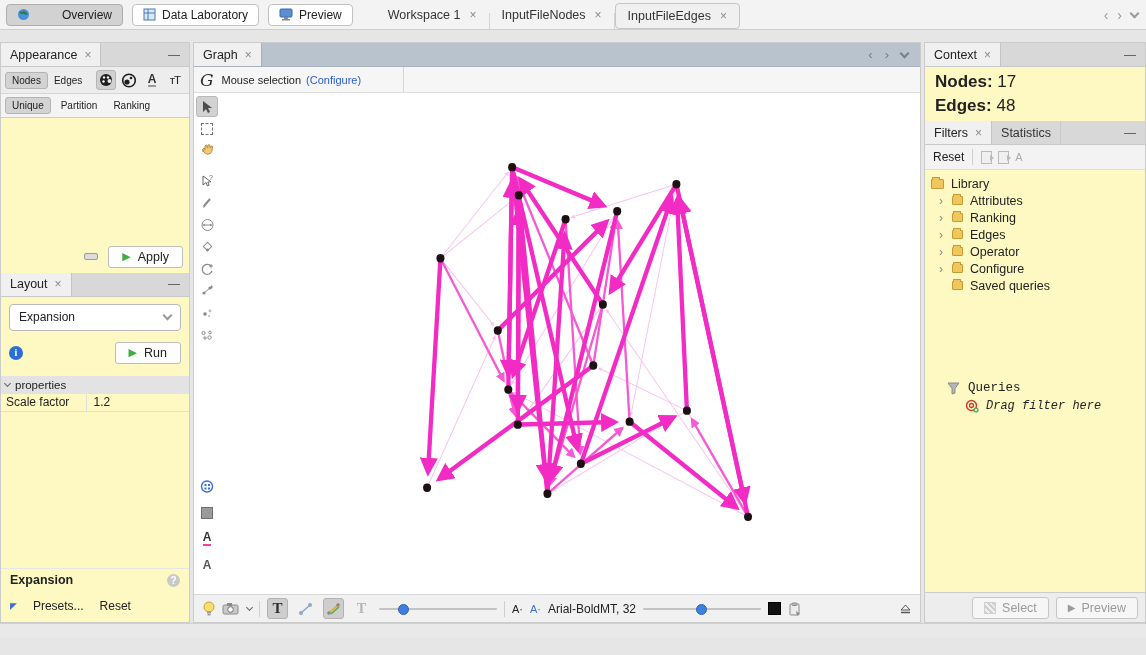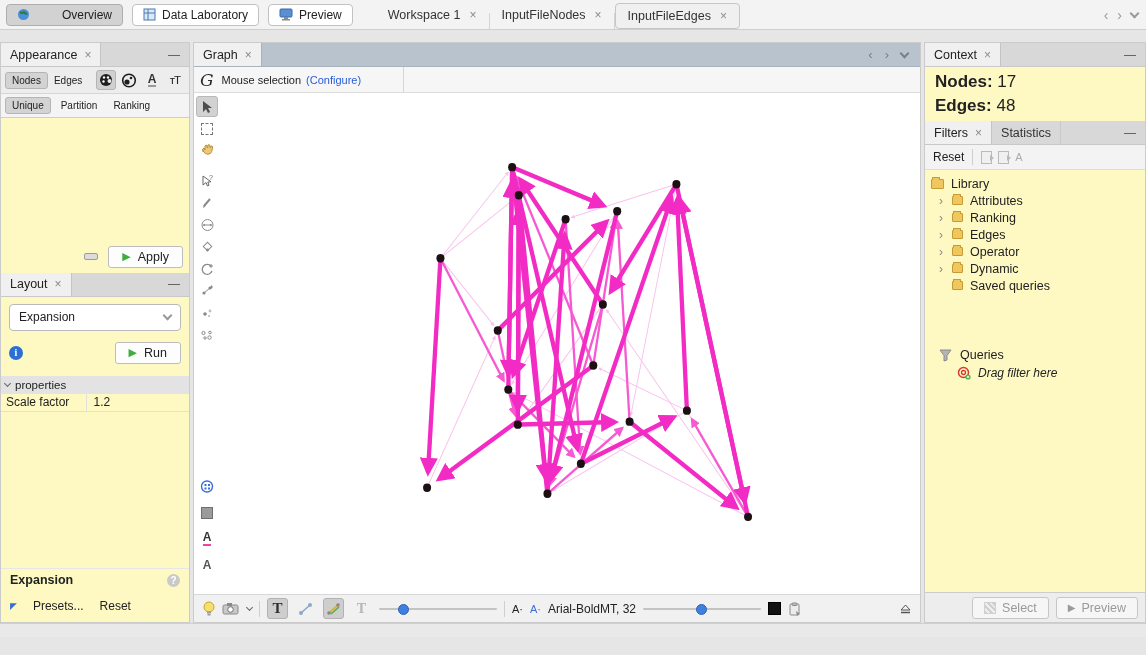--- a/index.html
+++ b/index.html
@@ -117,21 +117,21 @@
   .page-ic { width:11px; height:13px; border:1px solid #777; background:#eee; position:relative; }
   .page-ic:after { content:""; position:absolute; right:-3px; bottom:2px; border-left:4px solid #777; border-top:3px solid transparent; border-bottom:3px solid transparent; }
   .ao-ic { font-size:11px; color:#555; }
   .tree { padding:5px 6px 0; flex:0 0 auto; }
   .tree-row { display:flex; align-items:center; gap:7px; height:17px; font-size:12.5px; }
   .tree-row .exp { width:8px; color:#8a8a8a; font-size:12px; text-align:center; }
   .tree-child { padding-left:6px; }
   .folder { width:13px; height:10px; background:#f0c75e; border:1px solid #c79b33; border-radius:1px; position:relative; }
   .folder:before { content:""; position:absolute; top:-3px; left:0; width:6px; height:2px; background:#f0c75e; border:1px solid #c79b33; border-bottom:none; border-radius:1px 1px 0 0; }
   .folder.sm { width:11px; height:9px; }
-  .queries-block { margin-top:52px; padding:0 14px; flex:0 0 auto; }
+  .queries-block { margin-top:85px; padding:0 22px; flex:0 0 auto;font-family:Liberation Mono, monospace; }
   .q-row { display:flex; align-items:center; gap:8px; height:18px; font-size:12.5px; }
   .drag-row { padding-left:18px; display:flex; align-items:center; gap:7px; height:18px; }
   .drag-hint { font-style:italic; font-size:12px; color:#222; }
   .rp-spacer { flex:1; }
   .rp-bottom { height:30px; border-top:1px solid #ccc; background:#ededed; display:flex; align-items:center; justify-content:flex-end; gap:7px; padding:0 7px; flex:0 0 auto; }
   .rp-btn { border:1px solid #c6c6c6; border-radius:3px; background:#f6f6f6; color:#9a9a9a; display:flex; align-items:center; gap:6px; padding:3px 11px; font-size:12.5px; }
   .hatch { width:12px; height:12px; background:repeating-linear-gradient(45deg,#cfcfcf 0 2px,#efefef 2px 4px); border:1px solid #d0d0d0; }
   .play-gray { color:#9a9a9a; font-size:10px; }
   .bottomstrip { height:14px; background:#e9e9e9; border-top:1px solid #cfcfcf; }
 </style>
@@ -615,21 +615,21 @@
           <span>Edges</span>
         </div>
         <div class="tree-row tree-child">
           <span class="exp">›</span>
           <span class="folder sm"></span>
           <span>Operator</span>
         </div>
         <div class="tree-row tree-child">
           <span class="exp">›</span>
           <span class="folder sm"></span>
-          <span>Dynamic</span>
+          <span>Configure</span>
         </div>
         <div class="tree-row tree-child">
           <span class="exp"></span>
           <span class="folder sm"></span>
           <span>Saved queries</span>
         </div>
       </div>
 
       <div class="queries-block">
         <div class="q-row">

